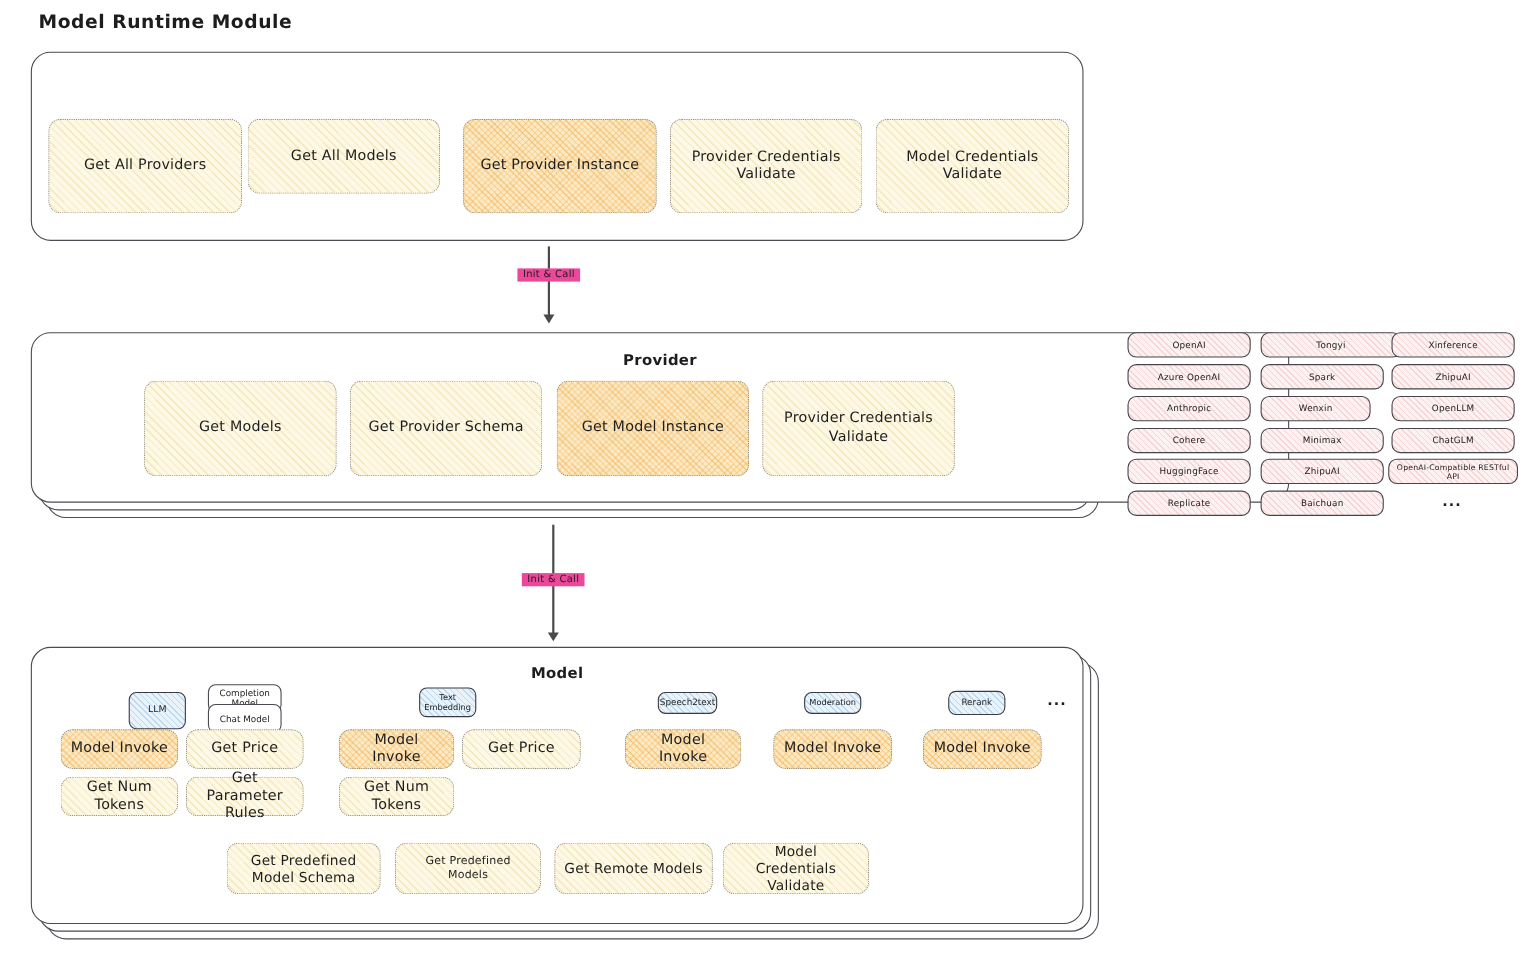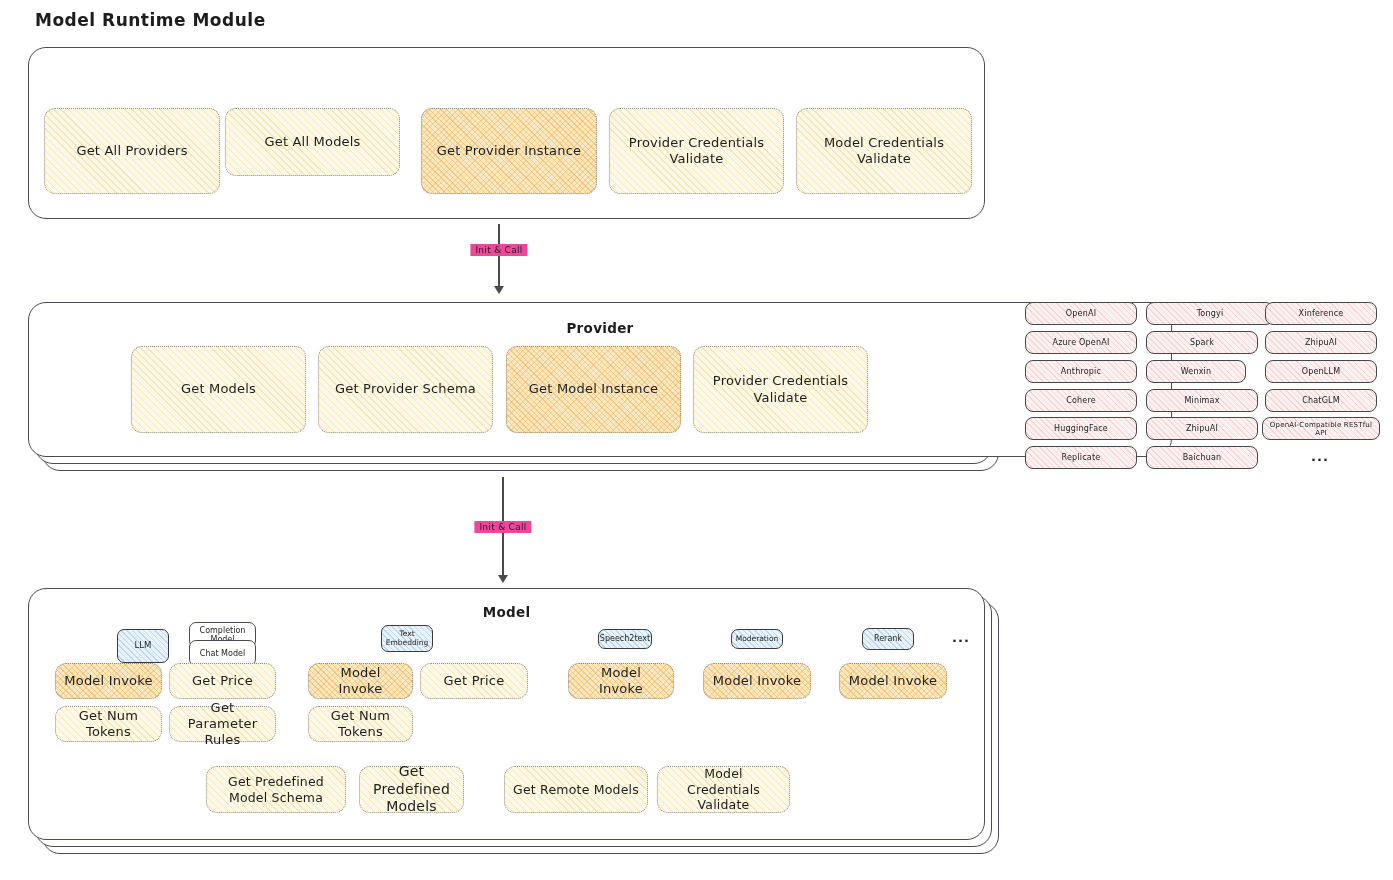--- a/index.html
+++ b/index.html
@@ -148,18 +148,18 @@
     <div class="op light" style="left:391px;top:74px;width:108px;height:36px;">Get Price</div>
     <div class="op highlight" style="left:539px;top:74px;width:106px;height:36px;">Model Invoke</div>
     <div class="op highlight" style="left:674px;top:74px;width:108px;height:36px;">Model Invoke</div>
     <div class="op highlight" style="left:810px;top:74px;width:108px;height:36px;">Model Invoke</div>
 
     <div class="op light" style="left:26px;top:117px;width:107px;height:36px;">Get Num Tokens</div>
     <div class="op light" style="left:140px;top:117px;width:107px;height:36px;">Get Parameter Rules</div>
     <div class="op light" style="left:279px;top:117px;width:105px;height:36px;">Get Num Tokens</div>
 
     <div class="op light" style="left:177px;top:177px;width:140px;height:47px;font-size:12.5px;">Get Predefined Model Schema</div>
-    <div class="op light" style="left:330px;top:177px;width:105px;height:47px;font-size:14px;">Get Predefined Models</div>
+    <div class="op light" style="left:330px;top:177px;width:133px;height:47px;font-size:10px;">Get Predefined Models</div>
     <div class="op light" style="left:475px;top:177px;width:144px;height:47px;font-size:12.5px;">Get Remote Models</div>
     <div class="op light" style="left:628px;top:177px;width:133px;height:47px;font-size:12.5px;">Model Credentials Validate</div>
   </div>
 
 </div>
 
 </body></html>

